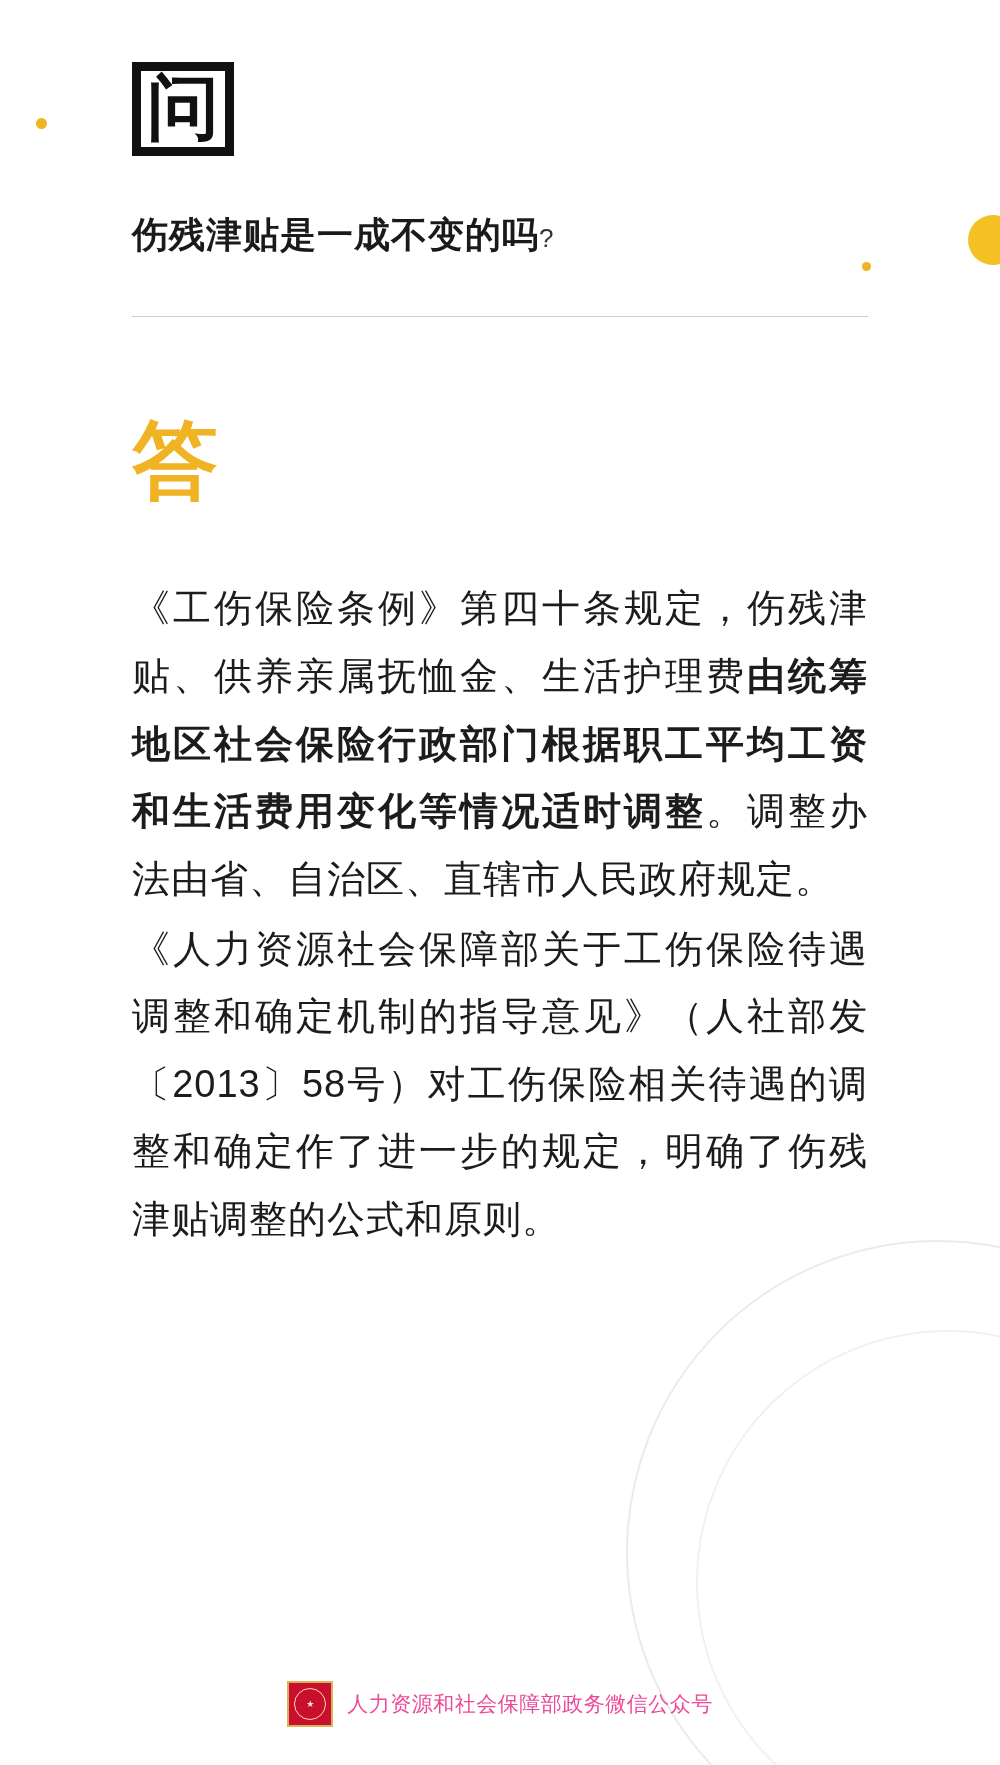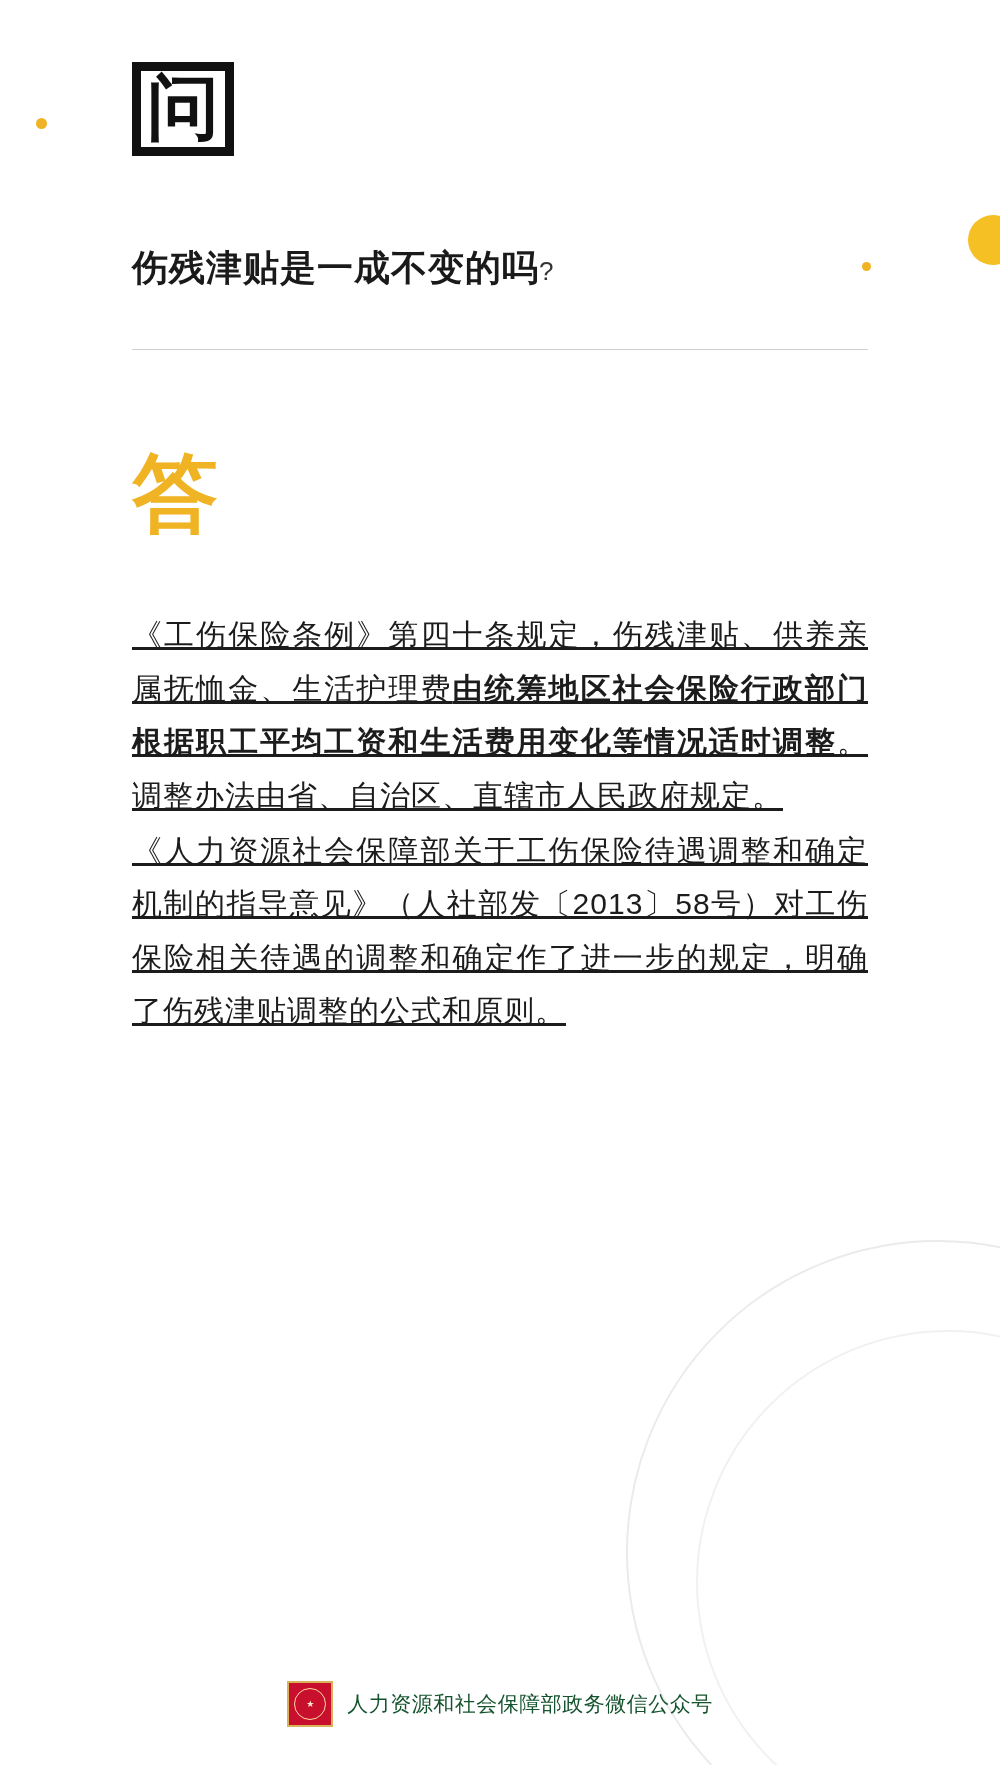--- a/index.html
+++ b/index.html
@@ -87,21 +87,21 @@
     padding: 2px 6px 6px 6px;
     letter-spacing: 0;
   }
   .badge-q-inner {
     display: block;
     font-size: 72px;
     line-height: 0.95;
   }
 
   .question-text {
-    margin-top: 88px;
+    margin-top: 55px;
     font-size: 36px;
     font-weight: bold;
     letter-spacing: 1px;
     color: #1a1a1a;
   }
   .question-text .qmark {
     font-weight: normal;
     font-size: 26px;
     color: #333;
   }
@@ -117,26 +117,25 @@
     margin-top: 100px;
     font-size: 86px;
     font-weight: bold;
     color: #f0b323;
     line-height: 1;
     letter-spacing: 0;
   }
 
   .answer {
     margin-top: 72px;
-    font-size: 30px;
+    font-size: 38px;
     line-height: 1.78;
     letter-spacing: 1px;
     color: #1c1c1c;
     text-align: justify;
-    text-decoration: underline;
   }
   .answer .strong {
     font-weight: bold;
   }
   .answer p {
     margin: 0;
   }
   .answer p + p {
     margin-top: 2px;
   }
@@ -172,21 +171,21 @@
     display: flex;
     align-items: center;
     justify-content: center;
     font-size: 9px;
     color: #ffe9c6;
     line-height: 1;
     text-align: center;
   }
   .footer-text {
     font-size: 21px;
-    color: #14532d;
+    color: #ec4899;
     letter-spacing: 0.5px;
   }
 </style>
 </head>
 <body>
 
 <div class="deco-dot deco-dot-left"></div>
 <div class="deco-dot deco-dot-mid"></div>
 <div class="deco-dot deco-dot-right"></div>
 <div class="deco-arc"></div>

